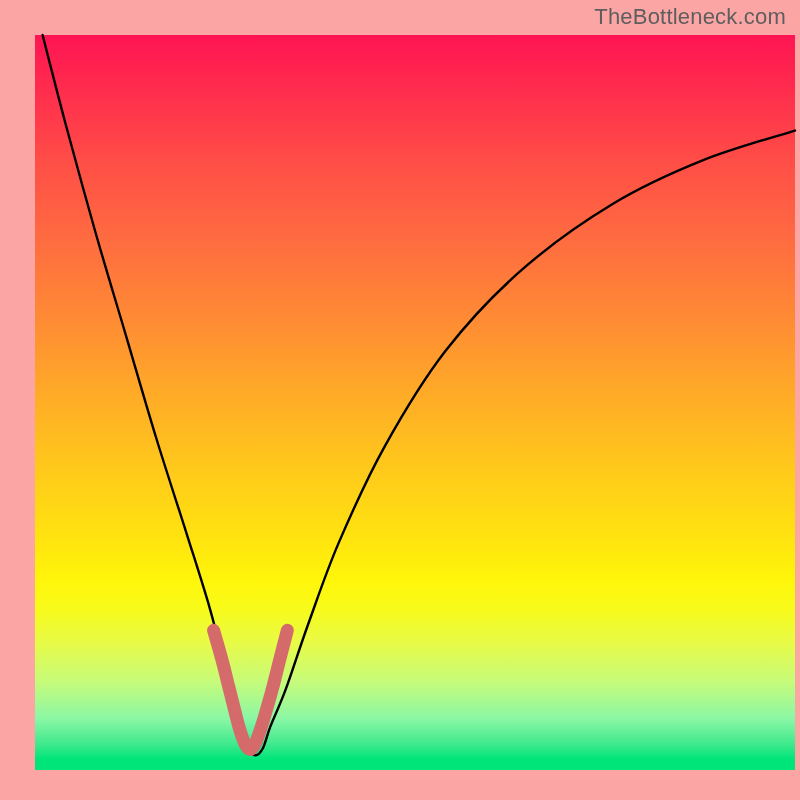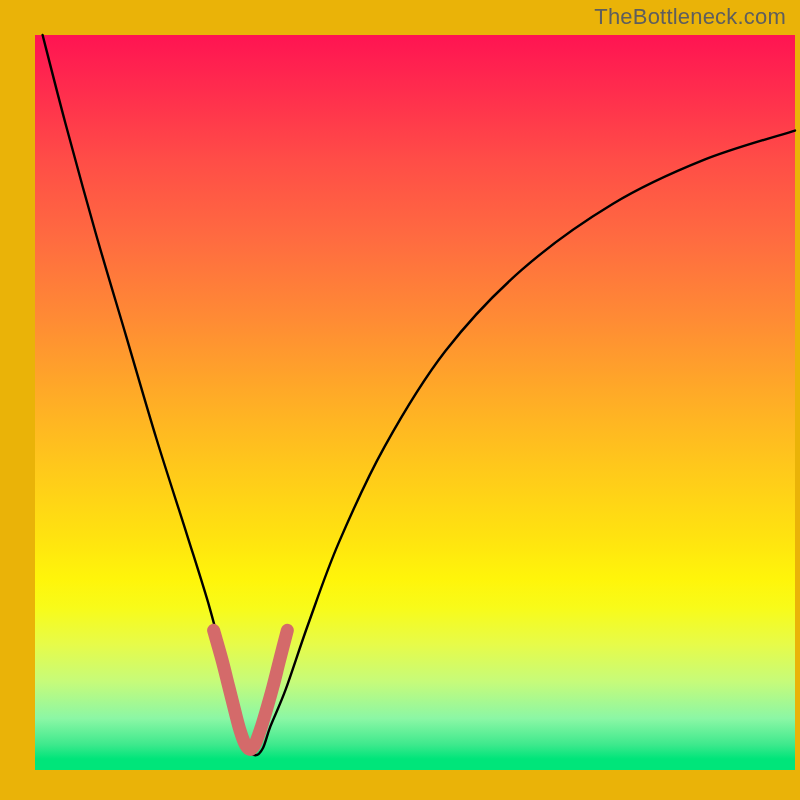--- a/index.html
+++ b/index.html
@@ -10,21 +10,21 @@
     background: #000000;
     overflow: hidden;
     font-family: Arial, Helvetica, sans-serif;
   }
   .frame {
     position: absolute;
     left: 0;
     top: 0;
     width: 800px;
     height: 800px;
-    background: #eab308;
+    background: #fca5a5;
   }
   .attribution {
     position: absolute;
     top: 4px;
     right: 14px;
     color: #5e5e5e;
     font-size: 22px;
     letter-spacing: 0.2px;
     z-index: 10;
   }

